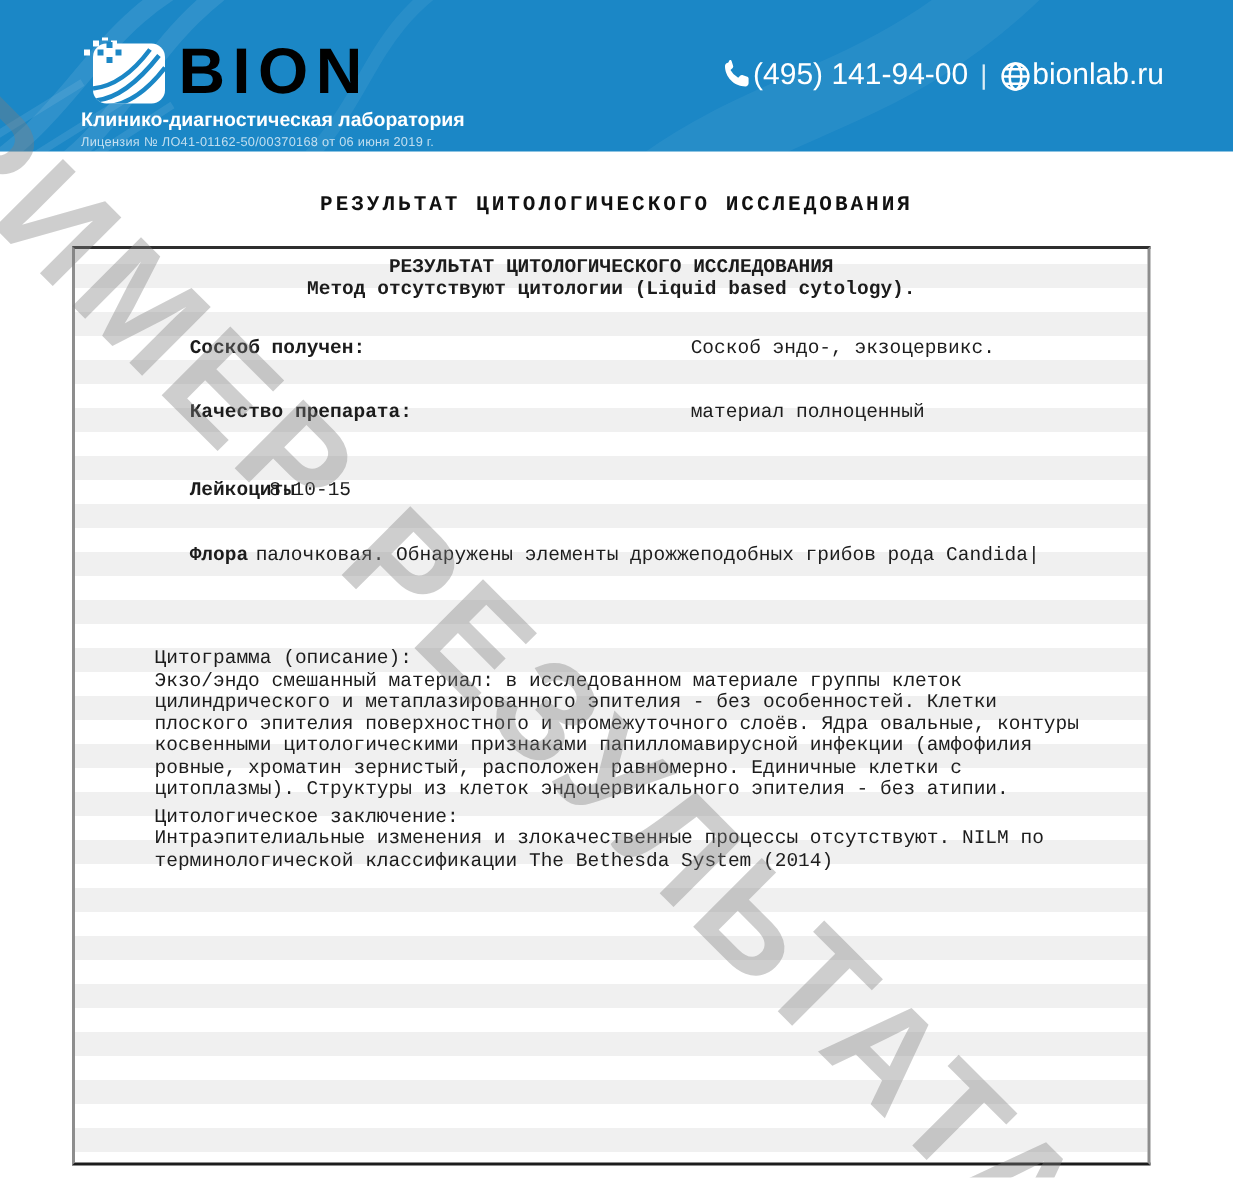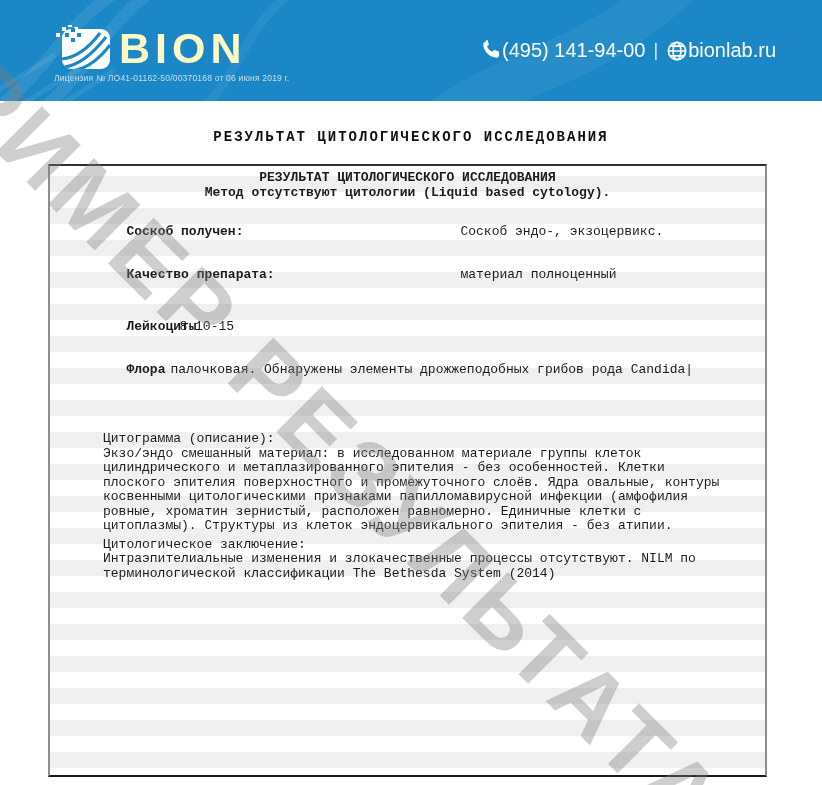--- a/index.html
+++ b/index.html
@@ -14,21 +14,21 @@
   
   .hdr{
     position:absolute;left:0;top:0;width:822px;height:101px;
     background:#1b87c6;overflow:hidden;
   }
   .hdr svg.deco{position:absolute;left:0;top:0;}
   .logo{position:absolute;left:54px;top:25px;}
   .logo-row{display:flex;align-items:center;gap:7px;}
   .logo-icon svg{display:block;}
   .brand{
-    color:#fef9c3;font-weight:bold;font-size:43px;line-height:44px;
+    color:#000000;font-weight:bold;font-size:43px;line-height:44px;
     letter-spacing:5px;
   }
   .tagline{
     color:#fff;font-weight:bold;font-size:13px;line-height:15px;margin-top:1px;
   }
   .license{
     color:rgba(255,255,255,.72);font-size:8.5px;line-height:10px;margin-top:2px;
     letter-spacing:.2px;
   }
   .contact{
@@ -123,20 +123,21 @@
             <g fill="#1b87c6">
               <rect x="11" y="8" width="4" height="4"></rect>
               <rect x="17" y="3" width="4" height="4"></rect>
               <rect x="17" y="13" width="4" height="4"></rect>
               <rect x="23" y="8" width="4" height="4"></rect>
             </g>
           </svg>
         </span>
         <span class="brand">BION</span>
       </div>
+      <div class="tagline">Клинико-диагностическая лаборатория</div>
       <div class="license">Лицензия № ЛО41-01162-50/00370168 от 06 июня 2019 г.</div>
     </div>
 
     <div class="contact">
       <span class="icon">
         <svg width="21" height="21" viewBox="0 0 20 20">
           <path fill="#ffffff" d="M4.2 1.8c-1 0-2 1-2 2 0 7 5.9 13 13 13 1 0 2-1 2-2v-3.1c0-.5-.3-.9-.8-1.1l-3.2-1c-.4-.1-.9 0-1.2.3l-1.4 1.4A11.5 11.5 0 0 1 5.7 6.4l1.4-1.4c.3-.3.4-.8.3-1.2l-1-3.2a1.2 1.2 0 0 0-1.1-.8z"></path>
         </svg>
       </span>
       <span>(495) 141-94-00</span>

